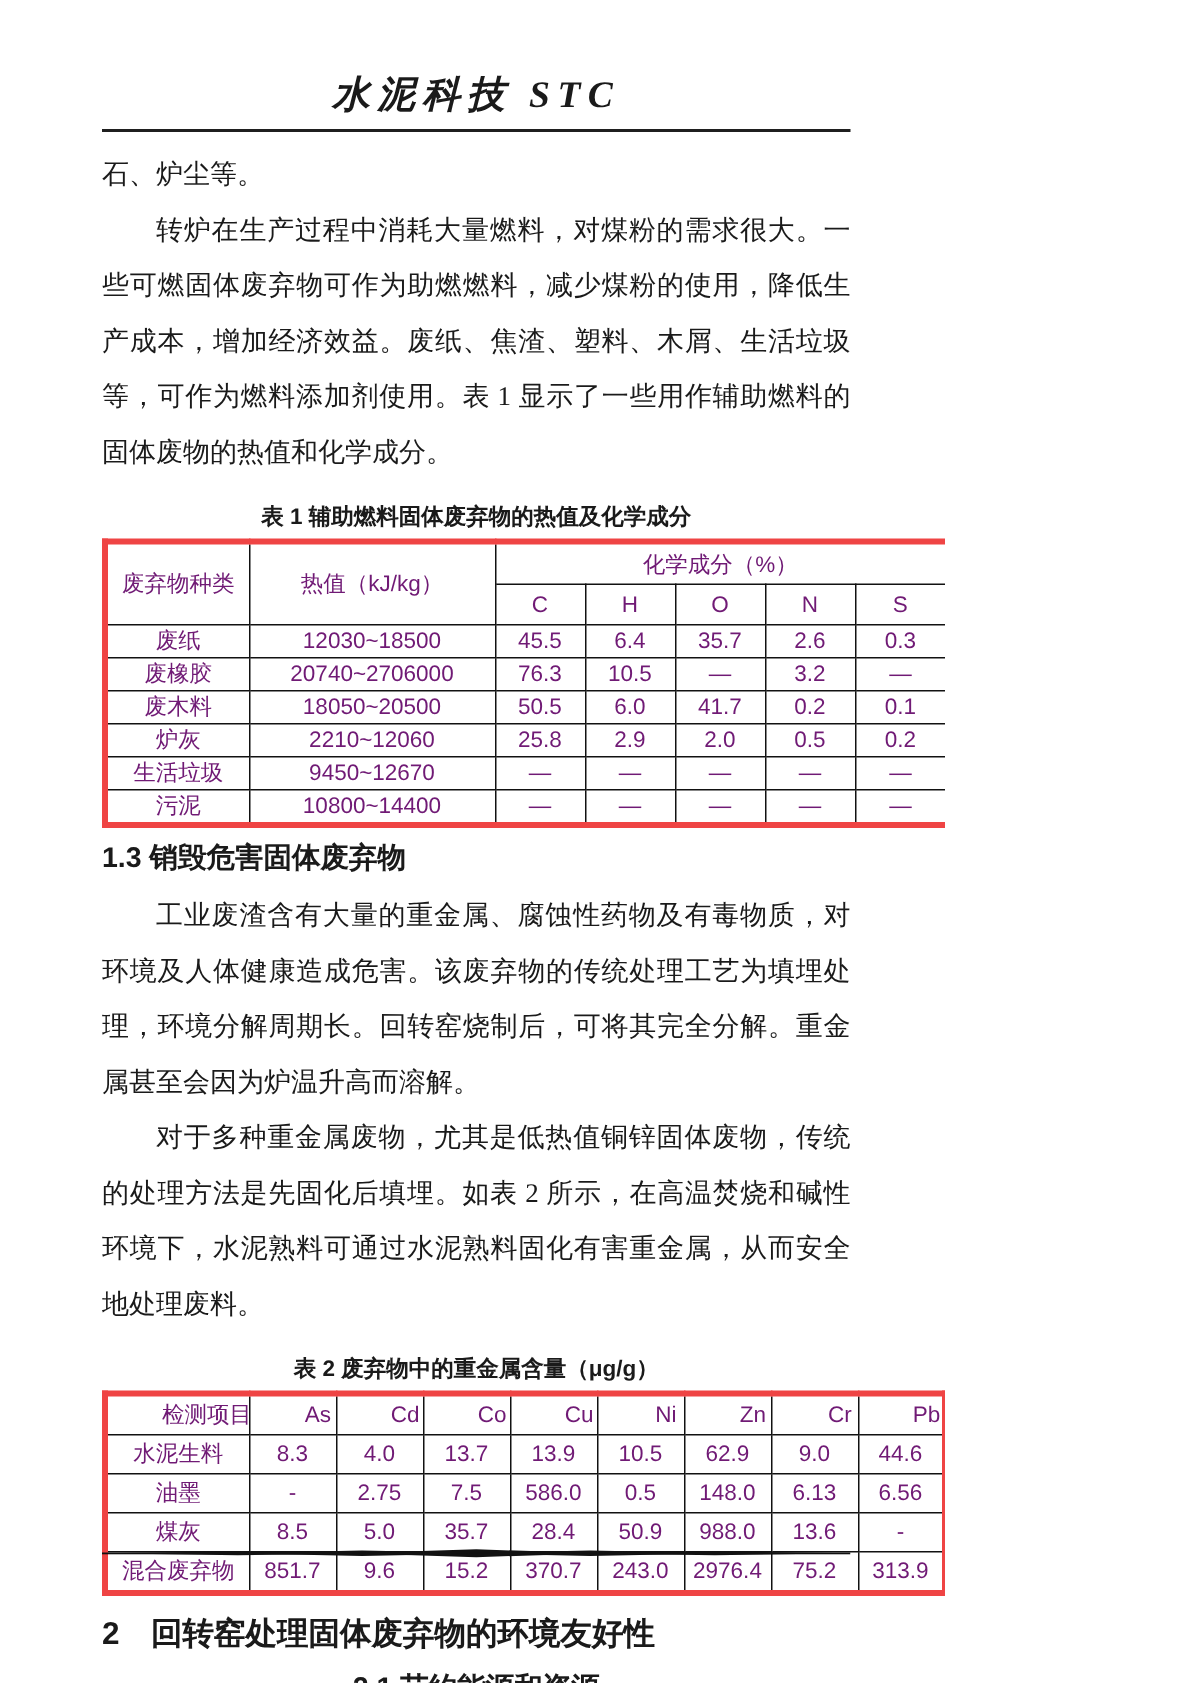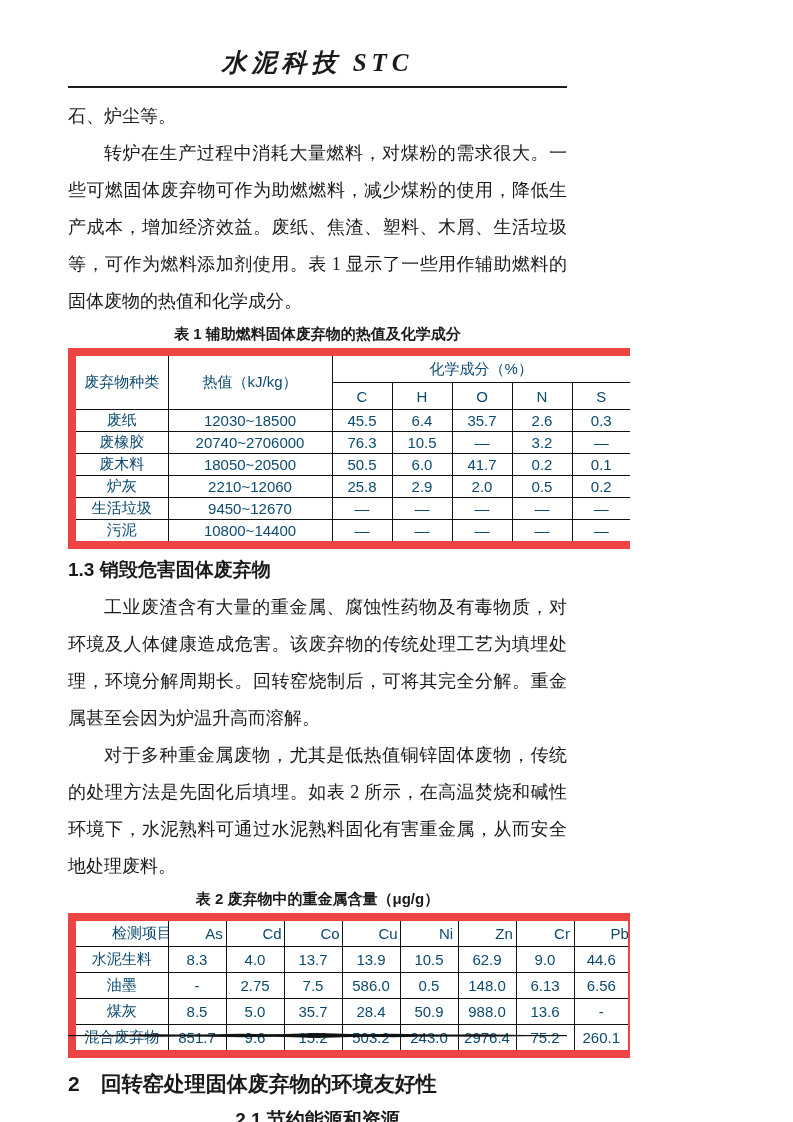--- a/index.html
+++ b/index.html
@@ -35,37 +35,37 @@
     line-height:37px;
     text-align:justify;
     text-justify:inter-ideograph;
     text-align-last:left;
     margin:0;
   }
   .para.indent{ text-indent:2em; }
   .lead{ margin-top:10px; }
   
   .table-caption{
-    margin-top:3px;
+    margin-top:14px;
     font-family:"Liberation Sans","DejaVu Sans",sans-serif;
     font-weight:bold;
     font-size:15px;
     line-height:22px;
     text-align:center;
   }
   
   table{
     border-collapse:collapse;
     table-layout:fixed;
     width:562px;
     margin:3px auto 0 auto;
     font-family:"Liberation Sans","DejaVu Sans",sans-serif;
     font-size:15px;
-    color:#0c4a6e;
-    border:8px solid #ef4444;
+    color:#701a75;
+    border:4px solid #ef4444;
   }
   th,td{
     border:1.5px solid #111;
     text-align:center;
     vertical-align:middle;
     font-weight:normal;
     padding:0 2px;
     overflow:hidden;
     white-space:nowrap;
   }
@@ -283,25 +283,25 @@
             <td>50.9</td>
             <td>988.0</td>
             <td>13.6</td>
             <td>-</td>
           </tr>
           <tr>
             <td>混合废弃物</td>
             <td>851.7</td>
             <td>9.6</td>
             <td>15.2</td>
-            <td>503.2</td>
+            <td>370.7</td>
             <td>243.0</td>
             <td>2976.4</td>
             <td>75.2</td>
-            <td>260.1</td>
+            <td>313.9</td>
           </tr>
         </tbody>
     </table>
 
     <div class="h-main">2　回转窑处理固体废弃物的环境友好性</div>
 
     <div class="h-sub2">2.1 节约能源和资源</div>
 
   </div>
 

